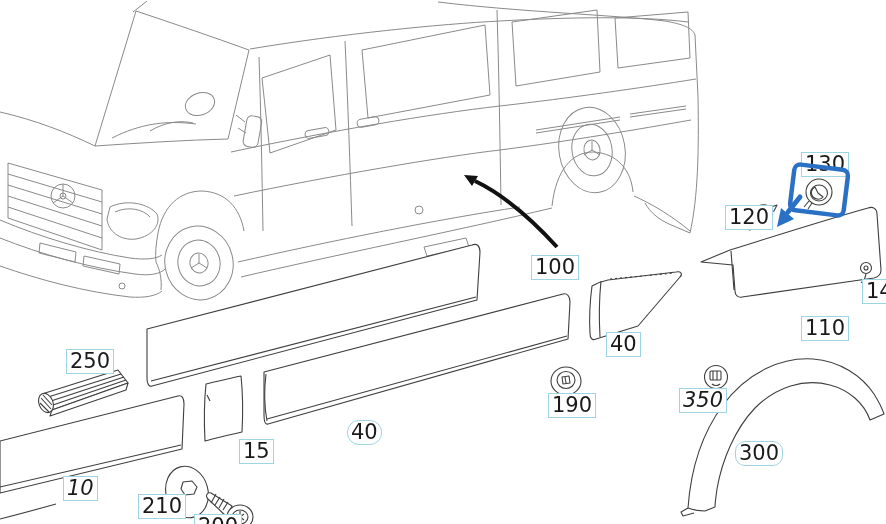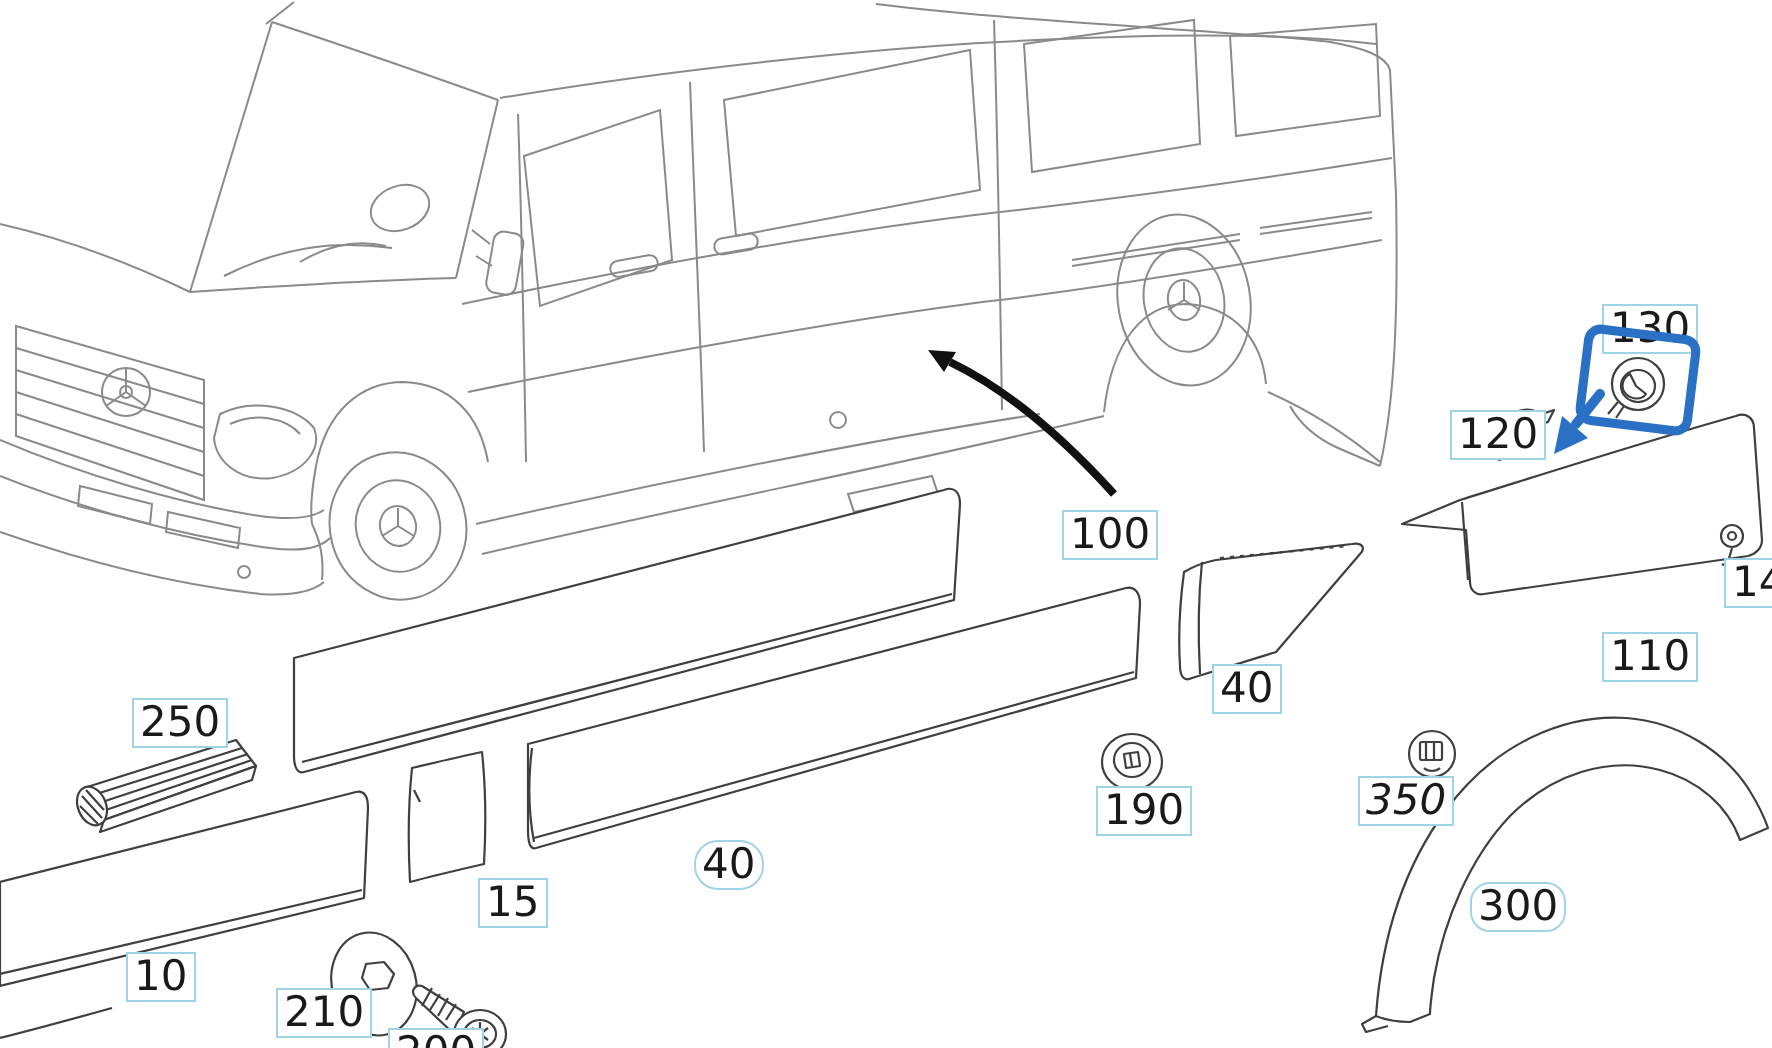--- a/index.html
+++ b/index.html
@@ -214,21 +214,21 @@
         <ellipse cx="240" cy="517" rx="13" ry="12"></ellipse>
         <ellipse cx="240" cy="517" rx="8" ry="7"></ellipse>
         <path d="M236,514 L244,520 M244,514 L236,520 M240,511 L240,523" fill="none"></path>
       </g>
     </g>
   </svg>
 
   <div class="plabel" style="left:491px;top:255px;margin-left:40px;">100</div>
   <div class="plabel" style="left:347px;top:420px;border-radius:12px;">40</div>
   <div class="plabel" style="left:212px;top:439px;margin-left:27px;">15</div>
-  <div class="plabel" style="left:63px;top:476px;">10</div>
+  <div class="plabel" style="left:63px;top:476px;font-style:italic;">10</div>
   <div class="plabel" style="left:66px;top:349px;">250</div>
   <div class="plabel" style="left:138px;top:494px;">210</div>
   <div class="plabel" style="left:194px;top:514px;">200</div>
   <div class="plabel" style="left:548px;top:393px;text-align:center;">190</div>
   <div class="plabel" style="left:606px;top:332px;">40</div>
   <div class="plabel" style="left:725px;top:170px;margin-top:35px;">120</div>
   <div class="plabel" style="left:801px;top:152px;">130</div>
   <div class="plabel" style="left:801px;top:279px;margin-top:37px;">110</div>
   <div class="plabel" style="left:862px;top:279px;width:40px;">14</div>
   <div class="plabel" style="left:679px;top:388px;font-style:italic;">350</div>

